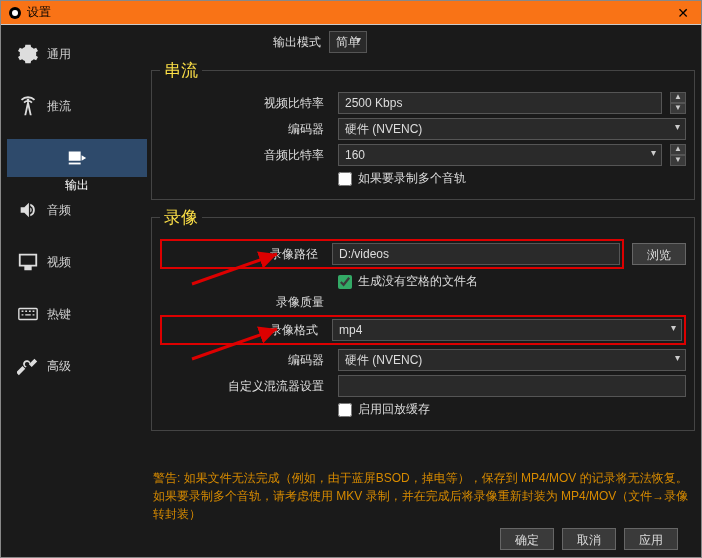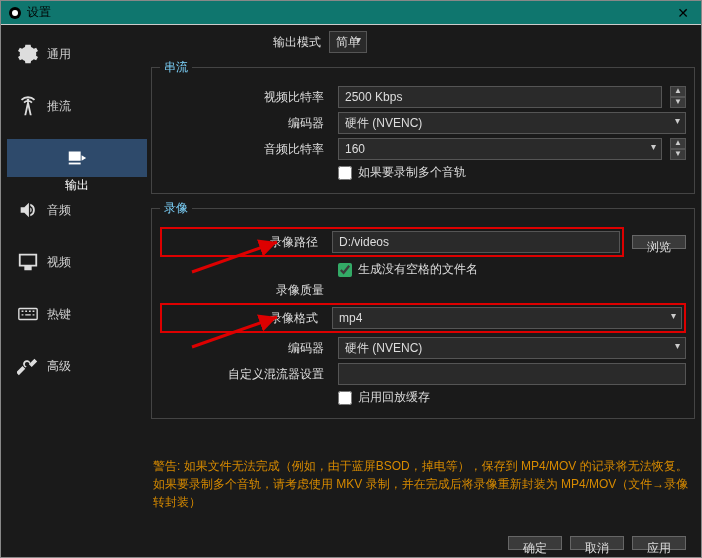--- a/index.html
+++ b/index.html
@@ -7,21 +7,21 @@
     font-family: "Microsoft YaHei", "SimHei", sans-serif;
     font-size: 12px;
     background: #fff;
     width: 702px;
     height: 558px;
     overflow: hidden;
     border: 1px solid #888;
   }
   .titlebar {
     height: 24px;
-    background: #0f766e;
+    background: #f97316;
     color: #000;
     display: flex;
     align-items: center;
     padding: 0 8px;
     border-bottom: 1px solid #ccc;
   }
   .titlebar .title-icon {
     width: 12px; height: 12px; border-radius: 50%;
     background: #000;
     margin-right: 6px;
@@ -104,33 +104,33 @@
   .select-wrap{ position:relative; }
   .select-wrap::after{
     content:"▾"; position:absolute; right:6px; top:3px; color:#ccc; pointer-events:none; font-size:10px;
   }
   fieldset{
     border:1px solid #444;
     padding:8px 8px 10px 8px;
     color:#ccc;
     position:relative;
   }
-  legend{ padding:0 4px; color:#7dd3fc; font-size:12px;font-family:Liberation Mono, monospace;}
+  legend{ padding:0 4px; color:#fde047; font-size:17px;font-family:Liberation Mono, monospace;}
   .checkbox-row{
     display:flex; align-items:center; gap:6px; color:#ddd;
     justify-content:center;
   }
   .checkbox-row input{ width:14px; height:14px; accent-color:#3a6;}
   .btn{
     background:#3a3a3a; border:1px solid #666; color:#ddd;
-    padding:3px 14px; cursor:pointer; font-size:12px; height:14px;font-family:Liberation Mono, monospace;
+    padding:3px 14px; cursor:pointer; font-size:12px; height:22px;font-family:Liberation Mono, monospace;
   }
   .bottom-bar{
     position:absolute;
-    bottom:8px; right:16px;
+    bottom:8px; right:24px;
     display:flex; gap:8px;
   }
   .warning{
     color:#d68a00;
     font-size:12px;
     line-height:1.5;
     padding:4px 2px 2px 2px;
     margin-top:28px;
   }
   .red-box{

